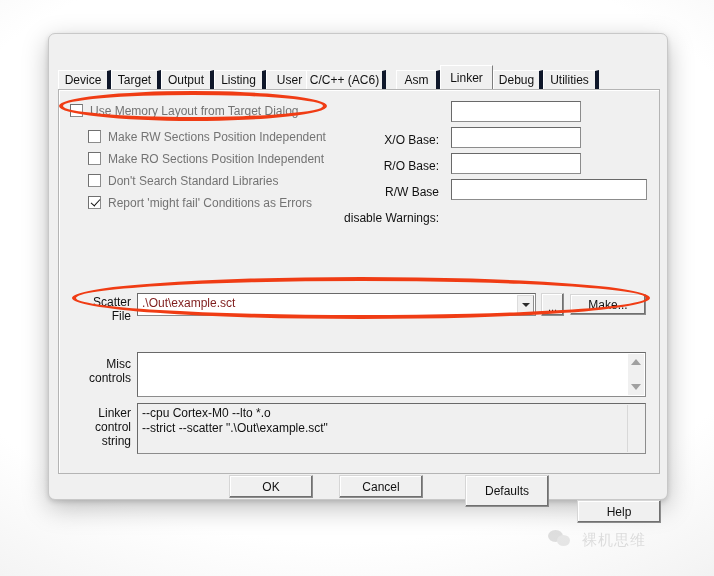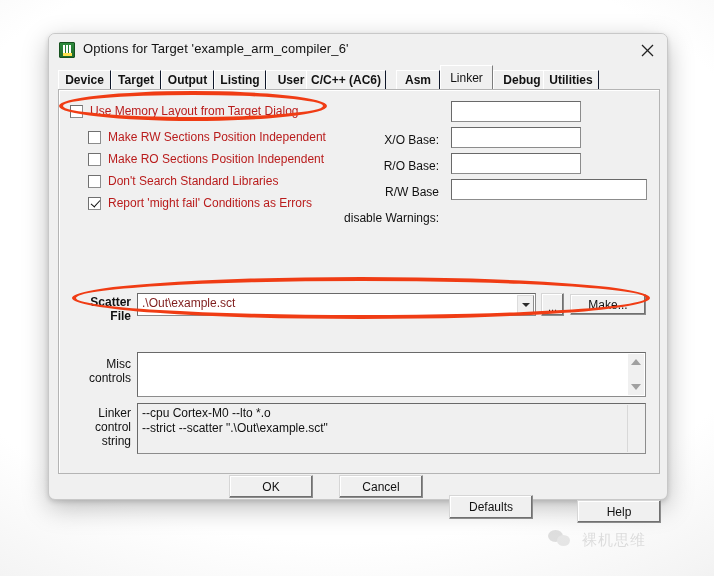--- a/index.html
+++ b/index.html
@@ -76,29 +76,28 @@
     position: absolute;
     left: 9px; top: 34px;
     width: 602px; height: 21px;
   }
   .tab {
     position: absolute;
     bottom: 0;
     height: 19px;
     background: #f0f0f0;
     border-left: 1px solid #ffffff;
-    border-right: 1px solid #0f172a;
+    border-right: 4px solid #0f172a;
     border-top: 1px solid #ffffff;
     box-sizing: border-box;
     font-size: 12px;
     color: #111;
     display: flex; align-items: center; justify-content: center;
     white-space: nowrap;
     padding: 0 6px;
-    font-weight: bold;
   }
   .tab.selected {
     height: 24px;
     bottom: 0;
     background: #f0f0f0;
     border-left: 1px solid #ffffff;
     border-top: 1px solid #ffffff;
     border-right: 1px solid #7d7d7d;
     z-index: 5;
     font-weight: normal;
@@ -115,22 +114,22 @@
     box-shadow: inset 1px 1px 0 #ffffff;
     box-sizing: border-box;
     border-color: #b4b4b4;
     border-width: 1px;
     border-style: solid;
   }
 
   
   .cb-row {
     position: absolute;
-    display: flex; align-items: center;
-    font-size: 12px; color: #b91c1c;
+    display: flex; align-items: flex-start;
+    font-size: 12px; color: #737373;
     white-space: nowrap;
   }
   .cbox {
     width: 13px; height: 13px;
     background: #ffffff;
     border: 1px solid #8c8c8c;
     border-top-color: #707070;
     border-left-color: #707070;
     box-sizing: border-box;
     margin-right: 7px;
@@ -314,30 +313,20 @@
     white-space: nowrap;
   }
 </style>
 </head>
 <body>
 
 <div id="root">
 
   <div class="dialog">
 
-    <div class="titlebar">
-      <div class="title-icon"></div>
-      <div class="title-text">Options for Target 'example_arm_compiler_6'</div>
-      <div class="close-btn">
-        <svg width="13" height="13" viewBox="0 0 13 13" aria-hidden="true">
-          <line x1="1" y1="1" x2="12" y2="12" stroke="#222" stroke-width="1.3"></line>
-          <line x1="12" y1="1" x2="1" y2="12" stroke="#222" stroke-width="1.3"></line>
-        </svg>
-      </div>
-    </div>
 
     <div class="tabstrip">
       <div class="tab" style="left:0px;   width:53px;">
           <span>Device</span>
         </div>
       <div class="tab" style="left:53px;  width:50px;">
           <span>Target</span>
         </div>
       <div class="tab" style="left:103px; width:53px;">
           <span>Output</span>
@@ -350,21 +339,21 @@
         </div>
       <div class="tab" style="left:248px; width:80px;">
           <span>C/C++ (AC6)</span>
         </div>
       <div class="tab" style="left:338px; width:44px;">
           <span>Asm</span>
         </div>
       <div class="tab selected" style="left:382px; width:53px;">
           <span>Linker</span>
         </div>
-      <div class="tab" style="left:435px; width:58px;">
+      <div class="tab" style="left:435px; width:50px;">
           <span>Debug</span>
         </div>
       <div class="tab" style="left:485px; width:56px;">
           <span>Utilities</span>
         </div>
     </div>
 
     <div class="tabpage">
 
       <div class="cb-row" style="left:11px; top:14px;">
@@ -393,21 +382,21 @@
 
       <div class="fld-label" style="left:265px; top:41px; width:115px;">R/O Base:</div>
       <div class="txtbox" style="left:392px; top:37px; width:130px; height:21px;"></div>
 
       <div class="fld-label" style="left:265px; top:67px; width:115px;">R/W Base</div>
       <div class="txtbox" style="left:392px; top:63px; width:130px; height:21px;"></div>
 
       <div class="fld-label" style="left:235px; top:93px; width:145px;">disable Warnings:</div>
       <div class="txtbox" style="left:392px; top:89px; width:196px; height:21px;"></div>
 
-      <div class="stack-label" style="left:10px; top:205px; width:62px;font-weight:bold;">
+      <div class="stack-label" style="left:10px; top:205px; width:62px;">
         <div>Scatter</div>
         <div>File</div>
       </div>
       <div class="combo" style="left:78px; top:203px; width:399px; height:23px;">
         <span class="val">.\Out\example.sct</span>
         <span class="arrowbtn">
             <span class="caret-down"></span>
           </span>
       </div>
       <div class="btn" style="left:482px; top:203px; width:23px; height:23px; font-size:11px; align-items:flex-end; padding-bottom:2px;">...</div>
@@ -437,21 +426,21 @@
       <div class="boxarea readonly" style="left:78px; top:313px; width:509px; height:51px;">
         <span class="content">--cpu Cortex-M0 --lto *.o
 --strict --scatter ".\Out\example.sct"</span>
         <span class="vscroll-plain"></span>
       </div>
 
     </div>
 
     <div class="btn" style="left:180px; top:441px; width:84px; height:23px;">OK</div>
     <div class="btn" style="left:290px; top:441px; width:84px; height:23px;">Cancel</div>
-    <div class="btn" style="left:400px; top:441px; width:84px; height:24px;margin-top:20px;">Defaults</div>
+    <div class="btn" style="left:416px; top:441px; width:84px; height:32px;">Defaults</div>
     <div class="btn" style="left:528px; top:466px; width:84px; height:23px;">Help</div>
 
   </div>
 
   <div class="ellipse" style="left:59px; top:91px; width:268px; height:30px;"></div>
   <div class="ellipse" style="left:72px; top:277px; width:578px; height:42px;"></div>
 
   <div class="watermark">
     <span class="wm-logo">
       <span class="b1"></span>

